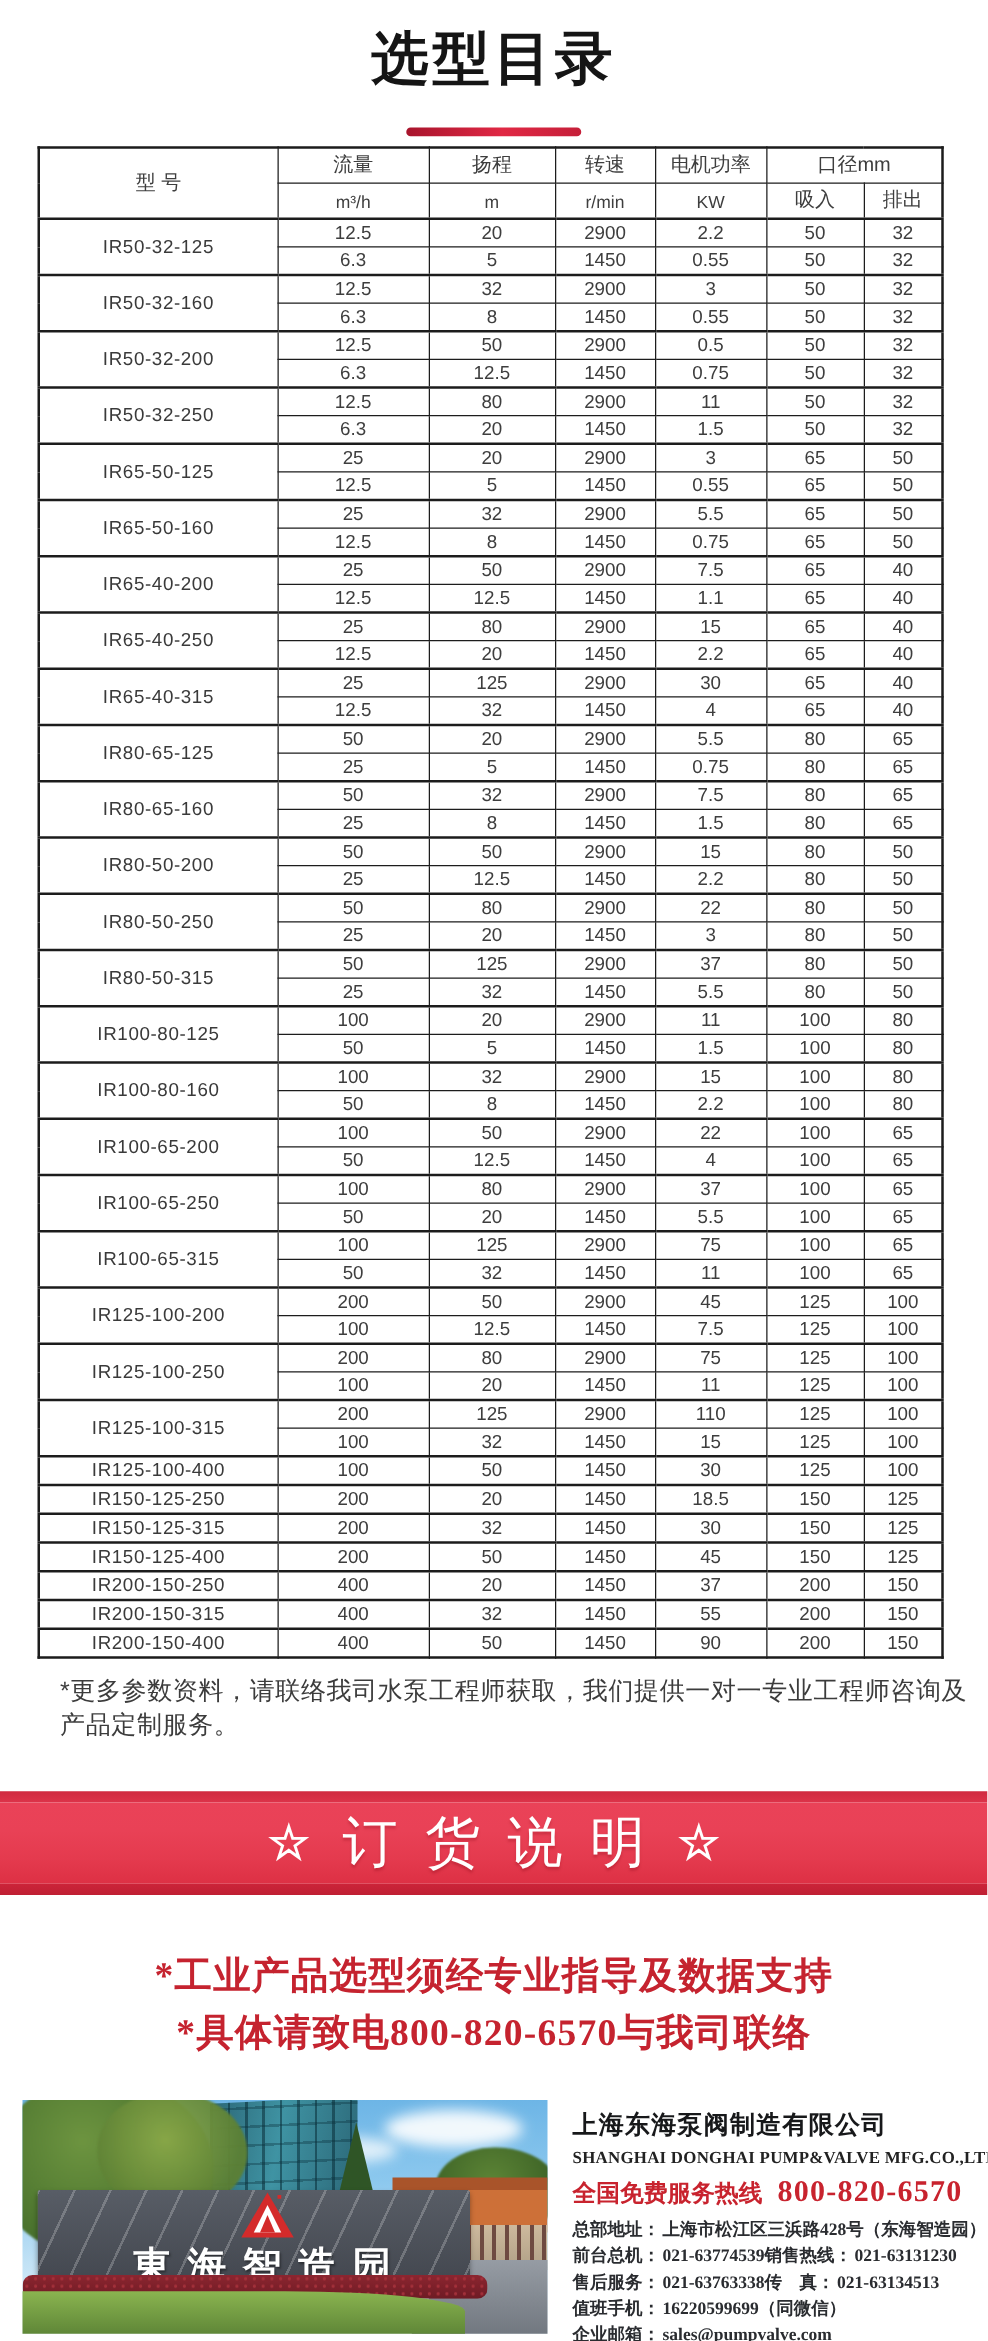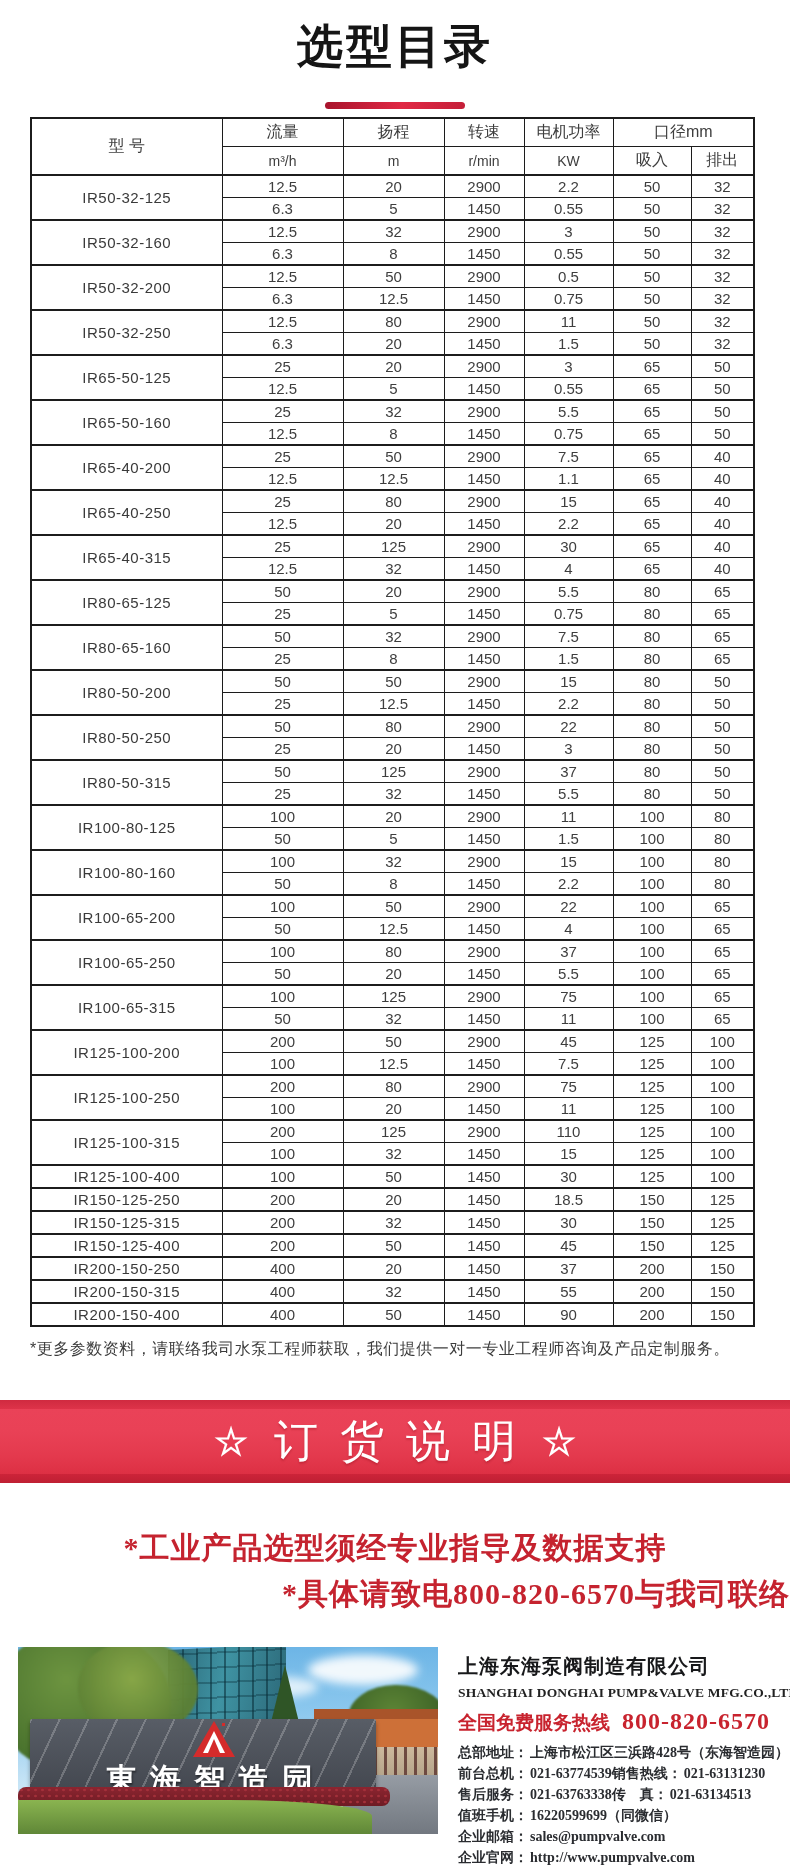--- a/index.html
+++ b/index.html
@@ -26,21 +26,21 @@
     padding:0;color:#3e3e3e;font-weight:400;
   }
   thead{border-bottom:2px solid #1c1c1c;}
   thead th{height:27px;font-size:16px;color:#383838;}
   thead .unit{font-size:14px;}
   tbody td{height:21px;font-size:15px;}
   tbody td.model-cell{font-size:15px;letter-spacing:0.5px;color:#3a3a3a;}
   tbody tr.group-start td{border-top:2px solid #1c1c1c;}
   
   .footnote{
-    margin:12px 0 0 30px;font-size:16px;color:#3c3c3c;letter-spacing:0.5px;
+    margin:12px 0 0 48px;font-size:20px;color:#3c3c3c;letter-spacing:0.5px;
   }
   
   .banner{margin-top:40px;width:790px;}
   .banner .strip-top{height:9px;background:linear-gradient(180deg,#d02a40,#dd3349);}
   .banner .main{
     height:65px;display:flex;align-items:center;justify-content:center;
     background:linear-gradient(180deg,#ea4258 0%,#e94156 35%,#e43a4e 70%,#dd3044 100%);
     color:#ffffff;
   }
   .banner .main .star{font-size:38px;line-height:1;margin:0 26px;font-weight:700;}
@@ -48,21 +48,21 @@
     font-size:44px;font-weight:400;letter-spacing:22px;margin-right:-22px;
     text-shadow:0 2px 2px rgba(120,0,15,.25);
   }
   .banner .strip-bottom{height:9px;background:linear-gradient(180deg,#cc2439,#bf1f33);}
   
   .order-notes{margin-top:48px;text-align:center;}
   .order-note{
     font-family:"Liberation Serif",serif;font-weight:700;color:#c5232f;
     font-size:30px;line-height:34px;letter-spacing:1px;
   }
-  .order-note + .order-note{margin-top:12px;text-align:right;}
+  .order-note + .order-note{margin-top:12px;}
   
   .footer{margin-top:36px;padding-left:18px;display:flex;gap:20px;}
   
   .photo{position:relative;width:420px;height:187px;overflow:hidden;flex:none;
     background:linear-gradient(180deg,#6db5e6 0%,#8cc8ee 35%,#c2e2f5 70%,#e9f5fc 100%);}
   .photo div{position:absolute;}
   .p-cloud{background:#ffffff;border-radius:50%;filter:blur(5px);opacity:.9;}
   .p-cloud.c1{left:290px;top:8px;width:110px;height:30px;}
   .p-cloud.c2{left:230px;top:30px;width:70px;height:20px;opacity:.75;}
   .p-tree{border-radius:48% 52% 50% 50%;filter:blur(1px);}

